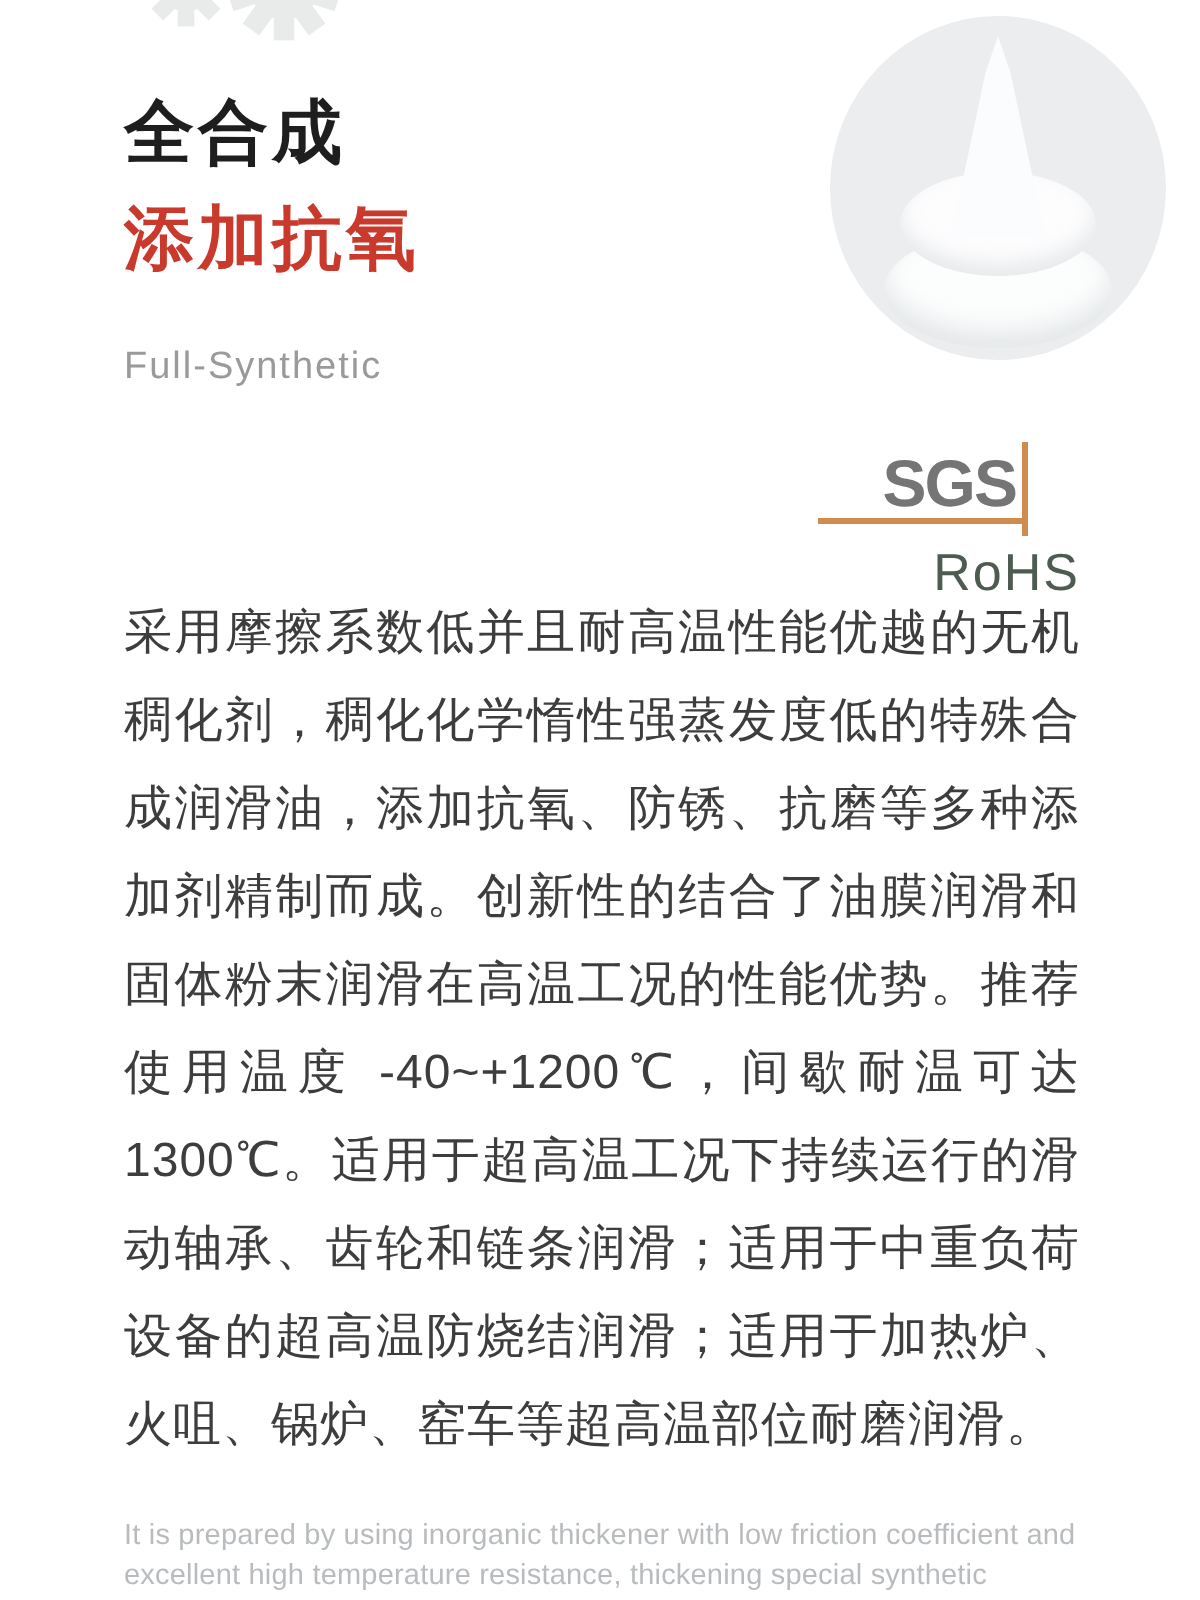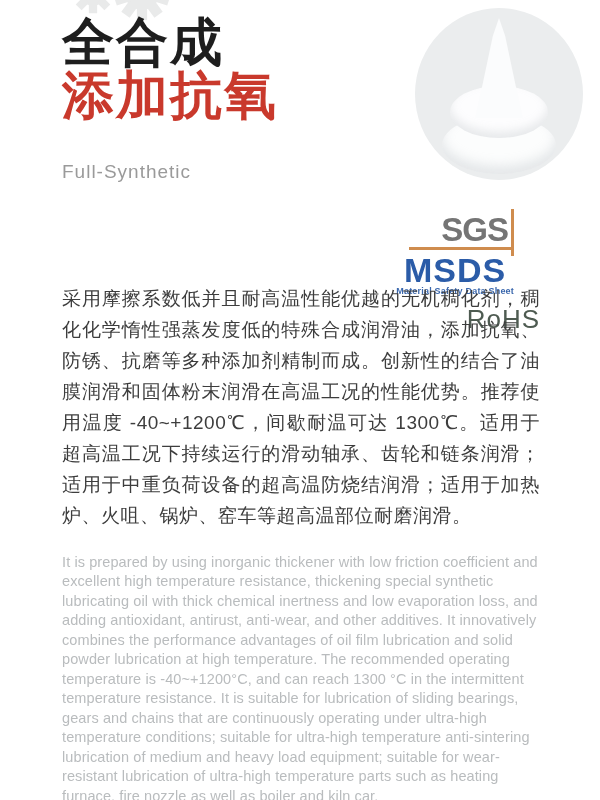--- a/index.html
+++ b/index.html
@@ -31,21 +31,21 @@
   }
   .dollop-cone{
     position:absolute;left:50%;transform:translateX(-50%);
     bottom:62px;width:62px;height:100px;background:#fbfcfd;
     clip-path:polygon(50% 0%, 60% 18%, 88% 100%, 12% 100%, 40% 18%);
     filter:drop-shadow(0 2px 2px rgba(170,177,183,0.45));
   }
 
   .content{position:relative;padding:0 60px 0 62px;}
 
-  .title{margin-top:16px;font-weight:700;font-size:52px;line-height:53px;letter-spacing:2px;}
+  .title{margin-top:40px;font-weight:700;font-size:35px;line-height:53px;letter-spacing:2px;}
   .title .line1{color:#1e1e1e;display:block;}
   .title .line2{color:#c9392c;display:block;}
 
   .subtitle{
     margin-top:16px;color:#9a9a9a;
     font-size:19px;line-height:30px;letter-spacing:1px;font-weight:500;
   }
 
   
   .certs{margin-top:26px;display:flex;align-items:flex-end;height:50px;flex-direction:column;}
@@ -56,21 +56,21 @@
   }
   .sgs-underline{position:absolute;left:-16px;right:0;bottom:4px;height:3px;background:#cf8c4e;}
   .sgs-vline{position:absolute;right:0;top:-4px;bottom:-2px;width:3px;background:#cf8c4e;}
   .msds{margin-right:26px;display:flex;flex-direction:column;align-items:center;padding-bottom:2px;}
   .msds-text{font-weight:700;font-size:34px;line-height:32px;color:#2b5ca8;letter-spacing:1px;}
   .msds-tagline{font-size:9px;line-height:11px;color:#3a67ad;font-weight:700;letter-spacing:0.2px;}
   .rohs{font-family:Liberation Sans, sans-serif;font-size:26px;line-height:40px;color:#4e5b51;
         letter-spacing:1px;padding-bottom:2px;}
 
   .para-cn{
-    margin-top:20px;color:#3d3d3d;font-size:19px;line-height:31px;
+    margin-top:20px;color:#3d3d3d;font-size:24px;line-height:44px;
     text-align:justify;letter-spacing:0.5px;
   }
   .para-en{
     margin-top:22px;color:#b9bcbe;font-size:14.5px;line-height:19.5px;
     text-align:left;letter-spacing:0.1px;
   }
 </style>
 </head>
 <body>
 
@@ -121,24 +121,20 @@
     <div class="subtitle">
       <div>Full-Synthetic</div>
     </div>
 
     <div class="certs">
       <div class="sgs">
         <span class="sgs-text">SGS</span>
         <span class="sgs-underline"></span>
         <span class="sgs-vline"></span>
       </div>
-      <div class="msds">
-        <span class="msds-text">MSDS</span>
-        <span class="msds-tagline">Material Safety Data Sheet</span>
-      </div>
       <div class="rohs">
         <span>RoHS</span>
       </div>
     </div>
 
     <p class="para-cn">采用摩擦系数低并且耐高温性能优越的无机稠化剂，稠化化学惰性强蒸发度低的特殊合成润滑油，添加抗氧、防锈、抗磨等多种添加剂精制而成。创新性的结合了油膜润滑和固体粉末润滑在高温工况的性能优势。推荐使用温度 -40~+1200℃，间歇耐温可达 1300℃。适用于超高温工况下持续运行的滑动轴承、齿轮和链条润滑；适用于中重负荷设备的超高温防烧结润滑；适用于加热炉、火咀、锅炉、窑车等超高温部位耐磨润滑。</p>
 
     <p class="para-en">It is prepared by using inorganic thickener with low friction coefficient and excellent high temperature resistance, thickening special synthetic lubricating oil with thick chemical inertness and low evaporation loss, and adding antioxidant, antirust, anti-wear, and other additives. It innovatively combines the performance advantages of oil film lubrication and solid powder lubrication at high temperature. The recommended operating temperature is -40~+1200°C, and can reach 1300 °C in the intermittent temperature resistance. It is suitable for lubrication of sliding bearings, gears and chains that are continuously operating under ultra-high temperature conditions; suitable for ultra-high temperature anti-sintering lubrication of medium and heavy load equipment; suitable for wear-resistant lubrication of ultra-high temperature parts such as heating furnace, fire nozzle as well as boiler and kiln car.</p>
 
   </div>

